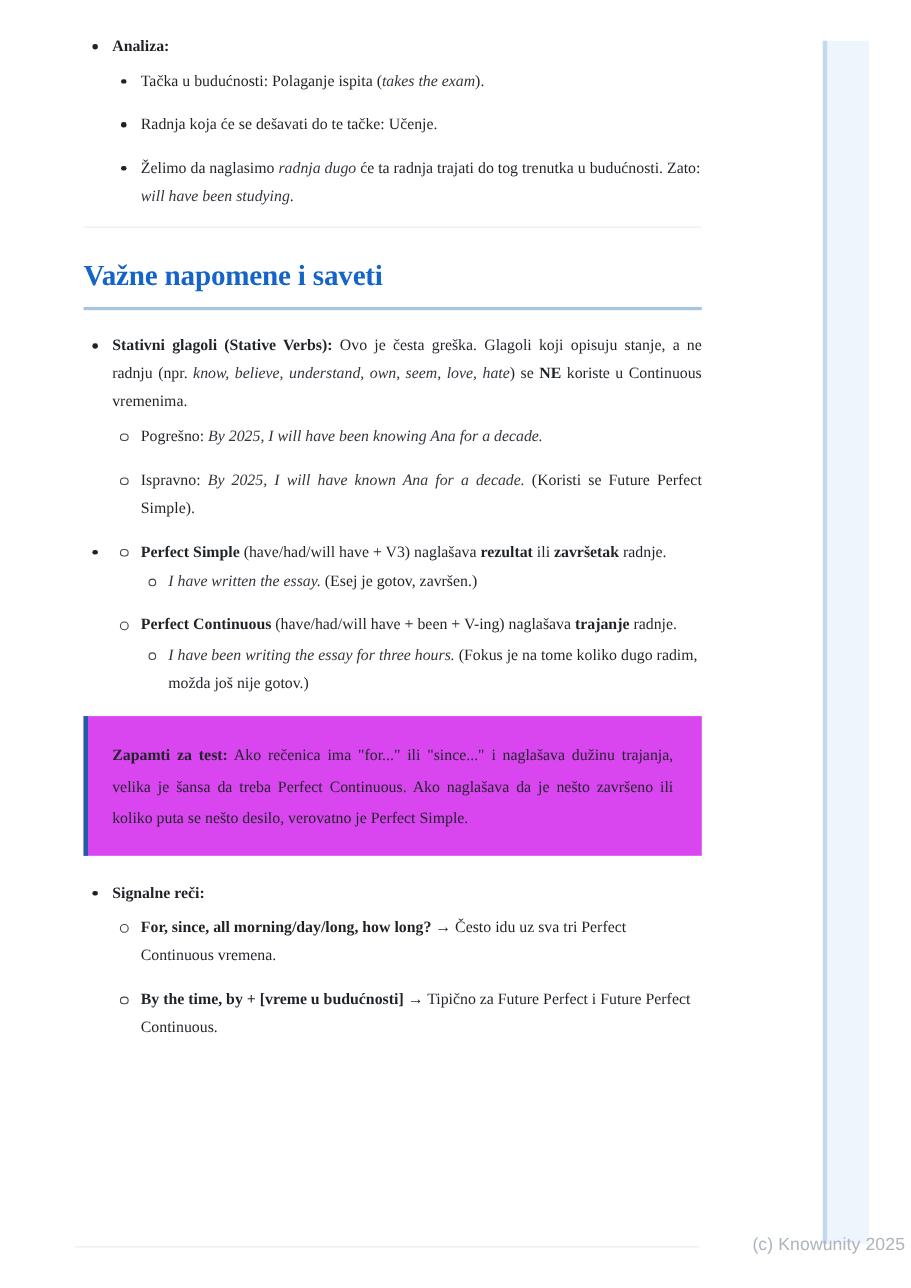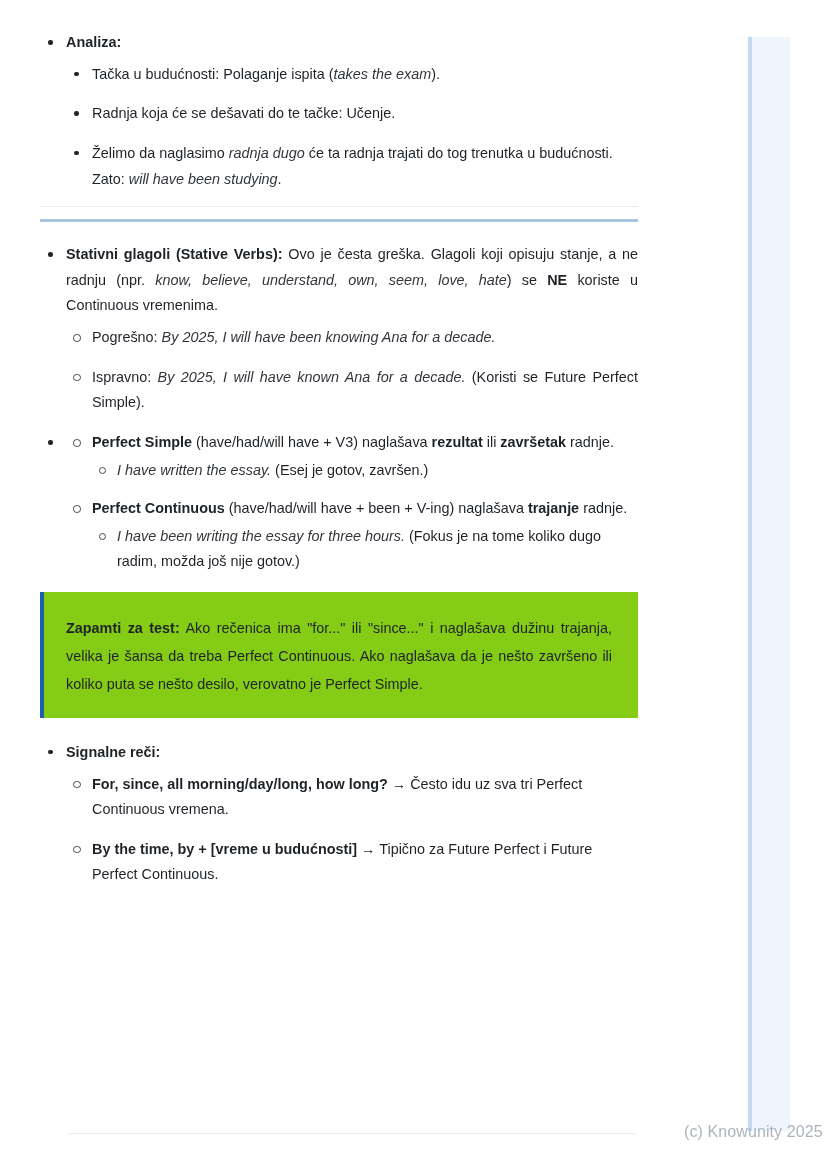--- a/index.html
+++ b/index.html
@@ -33,23 +33,24 @@
   }
 
   .page {
     position: absolute;
     left: 0; top: 0;
     width: 700px;
     padding: 0;
   }
 
   .content {
-    padding-left: 40px;
+    padding-left: 76px;
     padding-right: 62px;
     padding-top: 30px;
+    font-family: Liberation Serif, serif;
   }
 
   hr.rule {
     border: none;
     border-top: 1px solid #ececee;
     margin: 0;
     height: 1px;
   }
   .rule-top { margin-top: 18px; }
   .rule-bottom { position: absolute; left: 68px; top: 1133px; width: 568px; }
@@ -149,21 +150,21 @@
     line-height: 1.2;
   }
   .head-rule {
     border: none;
     border-top: 3px solid #a8c5e0;
     margin: 12px 0 20px 0;
   }
 
   
   .callout {
-    background: #84cc16;
+    background: #d946ef;
     border-left: 4px solid #1f5fa8;
     padding: 22px 26px 20px 22px;
     margin: 18px 0 22px 0;
     font-size: 14.4px;
     line-height: 1.95;
     text-align: justify;
     color: #1f2328;
   }
 
   .justify { text-align: justify; }
@@ -200,20 +201,21 @@
           </li>
           <li class="b2 dot">
             <span>Želimo da naglasimo </span><i>radnja dugo</i><span> će ta radnja trajati do tog trenutka u budućnosti. Zato: </span><i>will have been studying</i><span>.</span>
           </li>
         </ul>
       </li>
     </ul>
 
     <hr class="rule rule-top">
 
+    <div class="section-head">Važne napomene i saveti</div>
     <hr class="head-rule">
 
     <ul class="l1">
       <li class="b1 justify">
         <b>Stativni glagoli (Stative Verbs):</b><span> Ovo je česta greška. Glagoli koji opisuju stanje, a ne radnju (npr. </span><i>know, believe, understand, own, seem, love, hate</i><span>) se </span><b>NE</b><span> koriste u Continuous vremenima.</span>
 
         <ul class="l2">
           <li class="b2 ring">
             <span>Pogrešno: </span><i>By 2025, I will have been knowing Ana for a decade.</i><span></span>
           </li>

